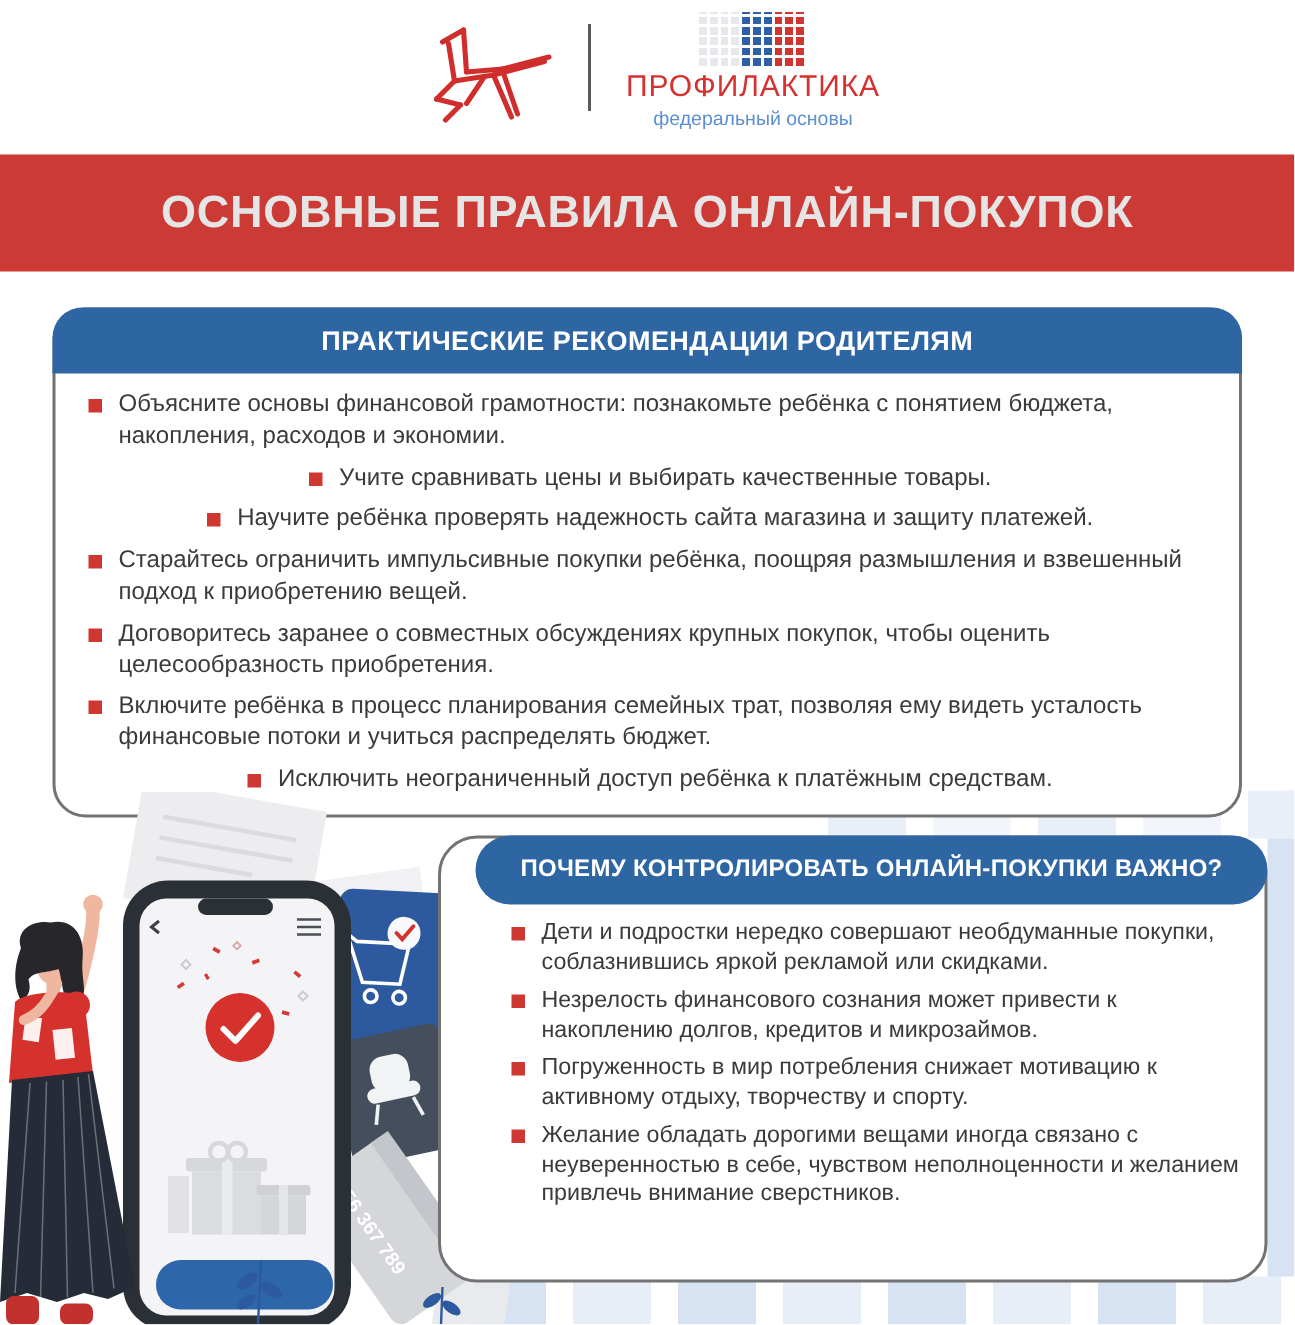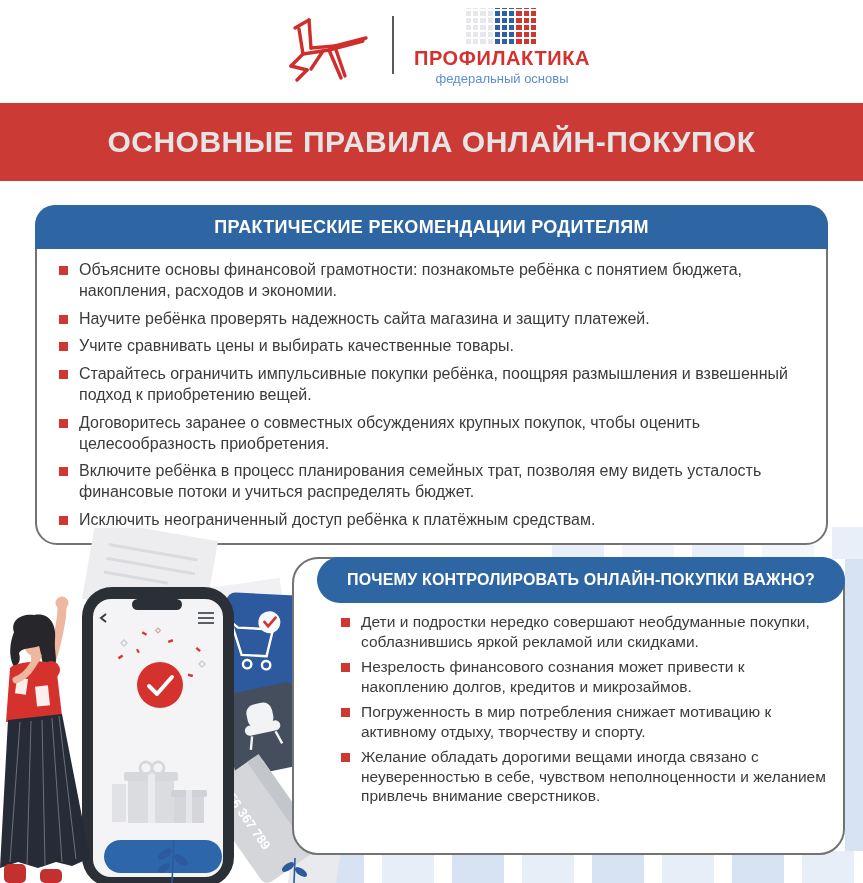--- a/index.html
+++ b/index.html
@@ -9,40 +9,40 @@
   
   .hdr{position:absolute;top:0;left:0;width:863px;height:98px;background:#fff;}
   .hdr-logo{position:absolute;left:283px;top:14px;width:86px;height:68px;}
   .hdr-divider{position:absolute;left:392px;top:16px;width:2px;height:58px;background:#5a5a5c;}
   .brand{position:absolute;left:402px;top:6px;width:200px;text-align:center;}
   .pixel-grid{width:72px;height:36px;margin:2px auto 4px auto;
     background:
       repeating-linear-gradient(0deg, transparent 0 5px, #ffffff 5px 7px),
       repeating-linear-gradient(90deg, transparent 0 5.2px, #ffffff 5.2px 7.2px),
       linear-gradient(90deg,#e6e8ec 0 40%,#2f5fa7 40% 70%,#cf3531 70% 100%);}
-  .brand-title{font-size:20px;font-weight:bold;color:#d5312e;letter-spacing:.6px;line-height:1.05;}
+  .brand-title{font-size:20px;font-weight:normal;color:#d5312e;letter-spacing:.6px;line-height:1.05;}
   .brand-sub{font-size:13px;color:#5b8fd0;margin-top:2px;}
 
   
   .banner{position:absolute;left:0;top:103px;width:863px;height:78px;background:#cc3a35;
           display:flex;align-items:center;justify-content:center;}
   .banner h1{margin:0;color:#e5e5e5;font-size:30px;letter-spacing:.5px;font-weight:bold;}
 
   
   .card{position:absolute;background:#ffffff;border:2px solid #737373;box-sizing:border-box;}
   .card1{left:35px;top:205px;width:793px;height:340px;border-radius:22px;}
   .card2{left:292px;top:557px;width:553px;height:298px;border-radius:26px;padding-left:25px;}
   .card-hd{margin:-2px;background:#2e66a4;color:#fff;display:flex;align-items:center;
            justify-content:center;font-weight:bold;}
   .card1 .card-hd{height:44px;border-radius:20px 20px 0 0;font-size:18px;letter-spacing:.3px;}
   .card2 .card-hd{height:46px;border-radius:26px;font-size:16px;letter-spacing:.2px;}
   ul.blist{list-style:none;margin:0;}
   .card1 ul.blist{padding:13px 18px 0 14px;}
   .card2 ul.blist{padding:11px 12px 0 14px;}
-  li.bullet{display:flex;align-items:flex-start;}
+  li.bullet{display:flex;align-items:flex-start;justify-content:center;}
   .card1 li.bullet{margin-bottom:7px;font-size:16px;line-height:1.3;}
   .card2 li.bullet{margin-bottom:6px;font-size:15.5px;line-height:1.26;}
   .sq{flex:0 0 auto;width:9px;height:9px;background:#cf3732;margin:6px 11px 0 8px;}
 
   
   .stripes{position:absolute;
     background:repeating-linear-gradient(90deg,#d7e2f2 0 52px,#ffffff 52px 70px,#e8eef8 70px 122px,#ffffff 122px 140px);}
   .stripes-top{left:552px;top:527px;width:311px;height:32px;opacity:.55;}
   .stripes-right{left:845px;top:559px;width:18px;height:294px;}
   .stripes-bottom{left:312px;top:851px;width:551px;height:32px;}
@@ -90,25 +90,25 @@
 
   <section class="card card1">
     <div class="card-hd">ПРАКТИЧЕСКИЕ РЕКОМЕНДАЦИИ РОДИТЕЛЯМ</div>
     <ul class="blist">
       <li class="bullet">
           <span class="sq"></span>
           <span>Объясните основы финансовой грамотности: познакомьте ребёнка с понятием бюджета, накопления, расходов и экономии.</span>
         </li>
       <li class="bullet">
           <span class="sq"></span>
+          <span>Учите сравнивать цены и выбирать качественные товары.</span>
+        </li>
+      <li class="bullet">
+          <span class="sq"></span>
           <span>Научите ребёнка проверять надежность сайта магазина и защиту платежей.</span>
-        </li>
-      <li class="bullet">
-          <span class="sq"></span>
-          <span>Учите сравнивать цены и выбирать качественные товары.</span>
         </li>
       <li class="bullet">
           <span class="sq"></span>
           <span>Старайтесь ограничить импульсивные покупки ребёнка, поощряя размышления и взвешенный подход к приобретению вещей.</span>
         </li>
       <li class="bullet">
           <span class="sq"></span>
           <span>Договоритесь заранее о совместных обсуждениях крупных покупок, чтобы оценить целесообразность приобретения.</span>
         </li>
       <li class="bullet">

